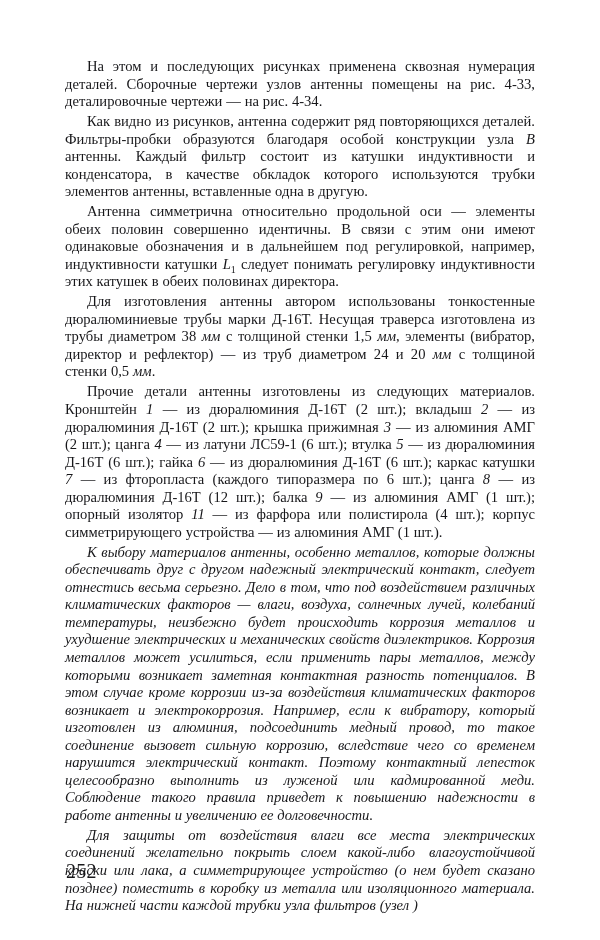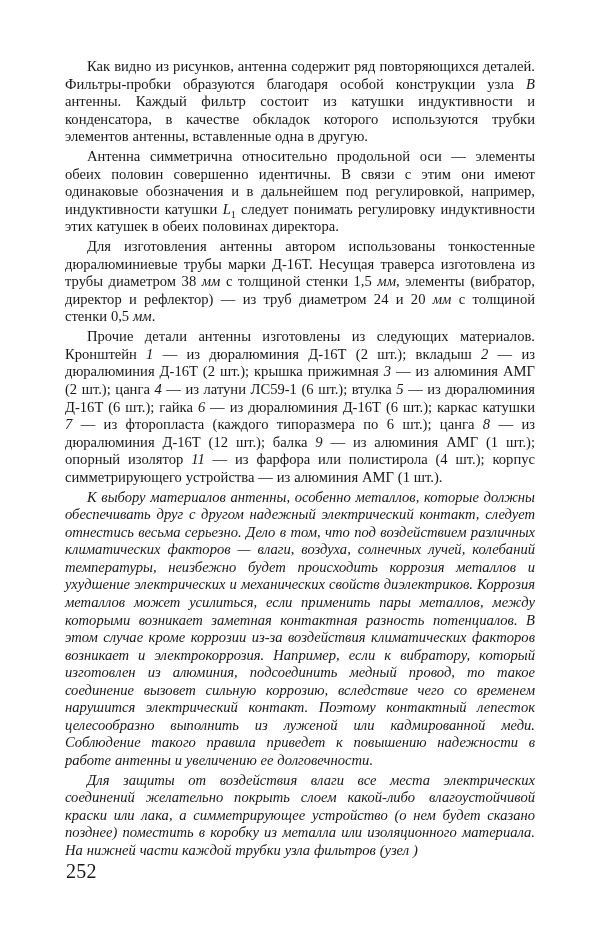--- a/index.html
+++ b/index.html
@@ -74,20 +74,24 @@
     letter-spacing: 0.3px;
   }
 </style>
 </head>
 <body>
 
 <div id="page">
 
   <div id="text-column">
 
+    <p class="para">На
+      этом и последующих рисунках применена сквозная нумерация деталей.
+      Сборочные чертежи узлов антенны помещены на рис.&nbsp;4-33,
+      деталировочные чертежи&nbsp;— на рис.&nbsp;4-34.</p>
 
     <p class="para">Как
       видно из рисунков, антенна содержит ряд повторяющихся деталей.
       Фильтры-пробки образуются благодаря особой конструкции узла
       <i class="node">В</i>
       антенны. Каждый фильтр состоит из катушки индуктивности и
       конденсатора, в качестве обкладок которого используются трубки
       элементов антенны, вставленные одна в другую.</p>
 
     <p class="para">Антенна

